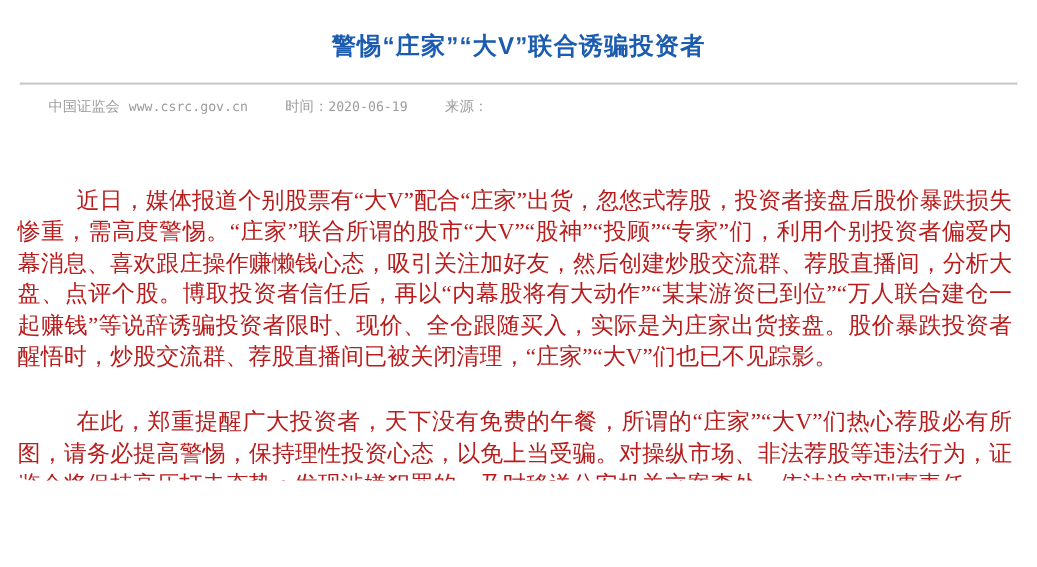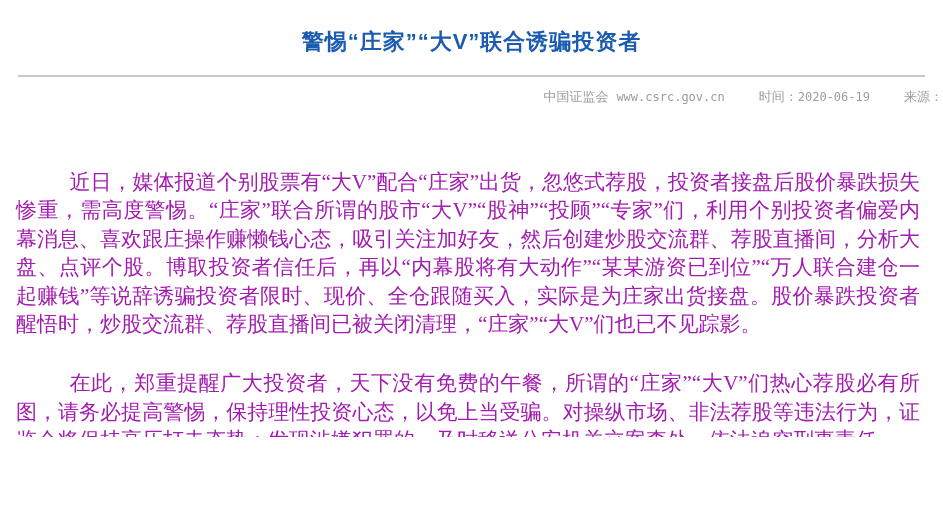--- a/index.html
+++ b/index.html
@@ -26,39 +26,39 @@
     letter-spacing: 1px;
     color: #1b5cb0;
   }
   .divider {
     height: 2px;
     background: #c9c9c9;
     margin: 18px 18px 0 18px;
   }
   .meta-line {
     margin-top: 11px;
-    text-align: right;
+    text-align: left;
     color: #9c9c9c;
     font-size: 13px;
     font-family: "Liberation Serif", serif;
     white-space: nowrap;
     padding-left: 44px;
   }
   .meta-line .mono {
     font-family: "DejaVu Sans Mono", monospace;
     font-size: 12px;
   }
   .meta-gap-small { display: inline-block; width: 8px; }
   .meta-gap { display: inline-block; width: 34px; }
   .content {
     margin-top: 62px;
     padding: 0 23px 0 16px;
     font-size: 21px;
     line-height: 28.4px;
-    color: #a21caf;
+    color: #b91c1c;
     text-align: justify;
     font-family: "Liberation Serif", serif;
   }
   .content p {
     margin: 0;
     text-indent: 2.55em;
   }
   .content p + p {
     margin-top: 31px;
   }

